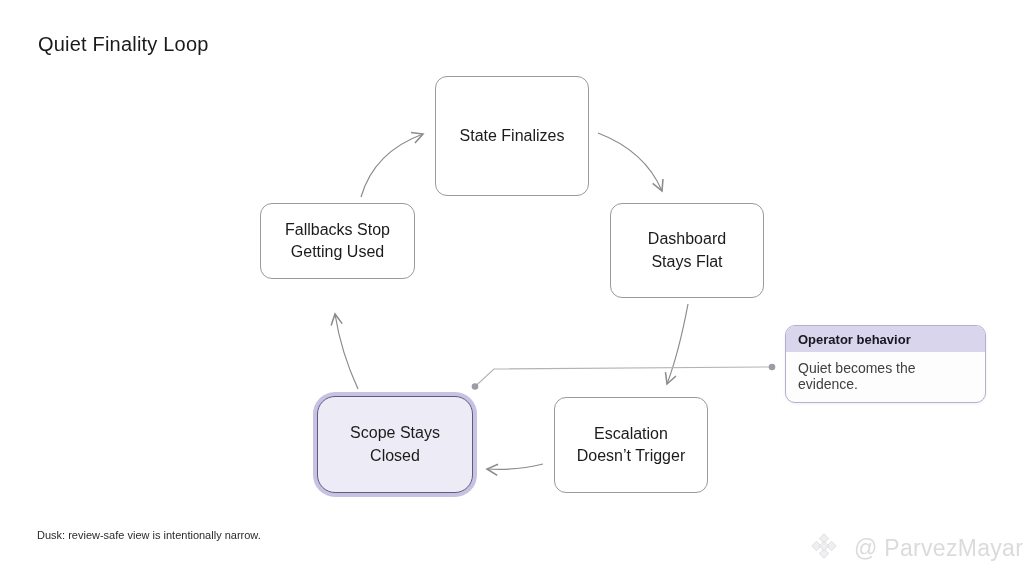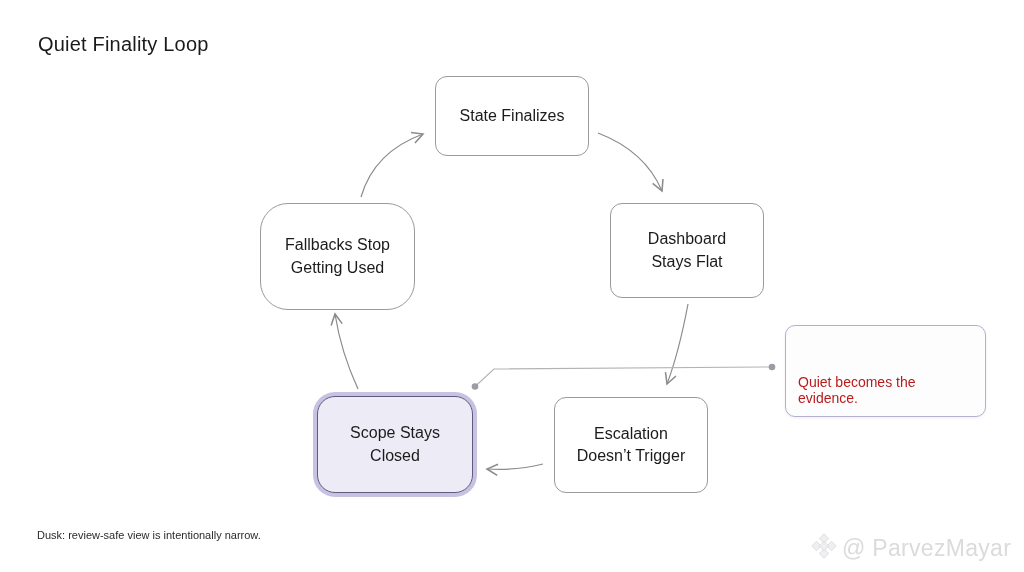--- a/index.html
+++ b/index.html
@@ -22,23 +22,23 @@
     position:absolute;
     background:#ffffff;
     border:1px solid #9a9a9a;
     border-radius:12px;
     display:flex;align-items:center;justify-content:center;
     text-align:center;
     font-size:16px;line-height:1.4;color:#1b1b1b;
     white-space:pre-line;
     box-sizing:border-box;
   }
-  .node--state       {left:435px;top:76px; width:154px;height:80px;}
+  .node--state       {left:435px;top:76px; width:154px;height:120px;}
   .node--dashboard   {left:610px;top:203px;width:154px;height:95px;}
-  .node--fallbacks   {left:260px;top:203px;width:155px;height:107px;border-radius:28px;}
+  .node--fallbacks   {left:260px;top:203px;width:155px;height:76px;}
   .node--escalation  {left:554px;top:397px;width:154px;height:96px;}
   .node--scope{
     left:317px;top:396px;width:156px;height:97px;
     background:#edecf6;
     border:1.5px solid #5f5b7e;
     border-radius:18px;
     box-shadow:0 0 0 4px #c7c2e2;
   }
   .callout{
     position:absolute;left:785px;top:325px;width:201px;
@@ -47,29 +47,29 @@
     box-shadow:0 1px 3px rgba(60,60,90,0.08);
     box-sizing:border-box;
   }
   .callout-header{
     background:#d8d5ec;
     padding:6px 12px 5px 12px;
     font-size:13px;font-weight:700;color:#17171f;
   }
   .callout-body{
     padding:8px 12px 10px 12px;
-    font-size:14px;color:#b91c1c;margin-top:40px;
+    font-size:14px;color:#404040;
   }
   .footer-note{
     position:absolute;left:37px;top:529px;
     font-size:11px;color:#2b2b2b;
   }
   .watermark{
     position:absolute;left:809px;top:531px;
-    display:flex;align-items:center;gap:3px;
+    display:flex;align-items:center;gap:15px;
   }
   .watermark-text{
     font-size:23px;font-weight:500;color:#dbdbdb;letter-spacing:0.3px;
   }
 </style>
 </head>
 <body>
 
 <div class="stage">
 
@@ -113,20 +113,21 @@
     <span>Scope Stays
 Closed</span>
   </div>
 
   <div class="node node--fallbacks">
     <span>Fallbacks Stop
 Getting Used</span>
   </div>
 
   <div class="callout">
+    <div class="callout-header">Operator behavior</div>
     <div class="callout-body">Quiet becomes the evidence.</div>
   </div>
 
   <div class="footer-note">Dusk: review-safe view is intentionally narrow.</div>
 
   <div class="watermark">
     <span>
       <svg width="30" height="30" viewBox="0 0 32 32" xmlns="http://www.w3.org/2000/svg" fill="#efeff2" stroke="#dcdce0" stroke-width="1">
         <path d="M16 3 L21 8 L16 13 L11 8 Z"></path>
         <path d="M16 19 L21 24 L16 29 L11 24 Z"></path>

